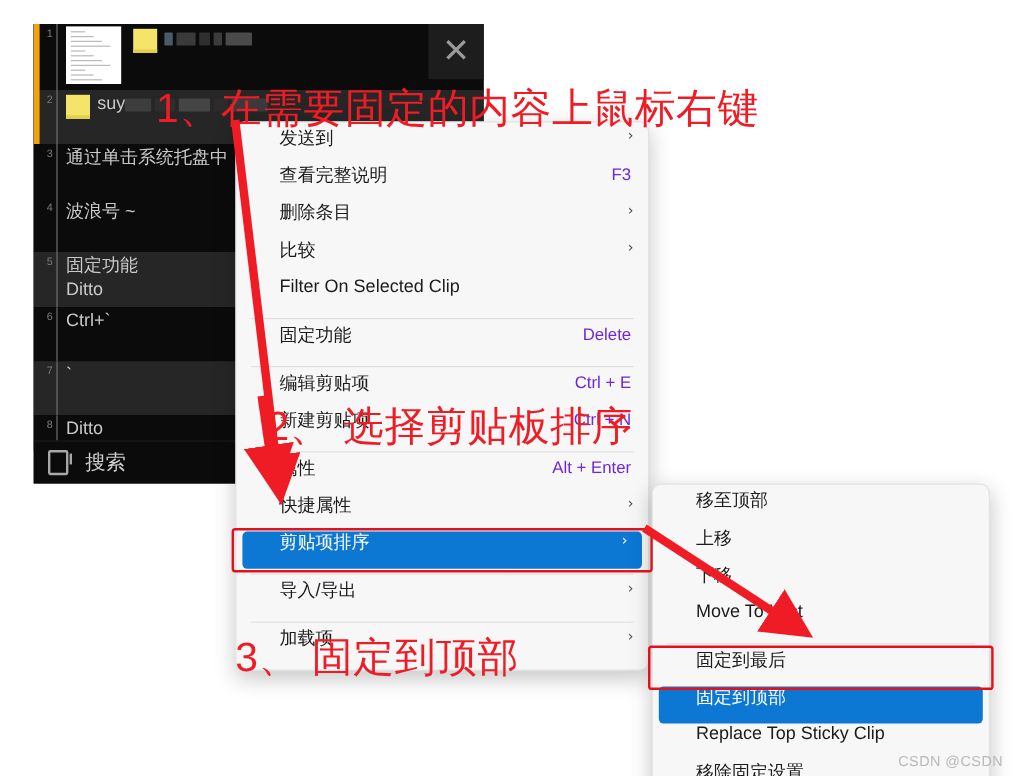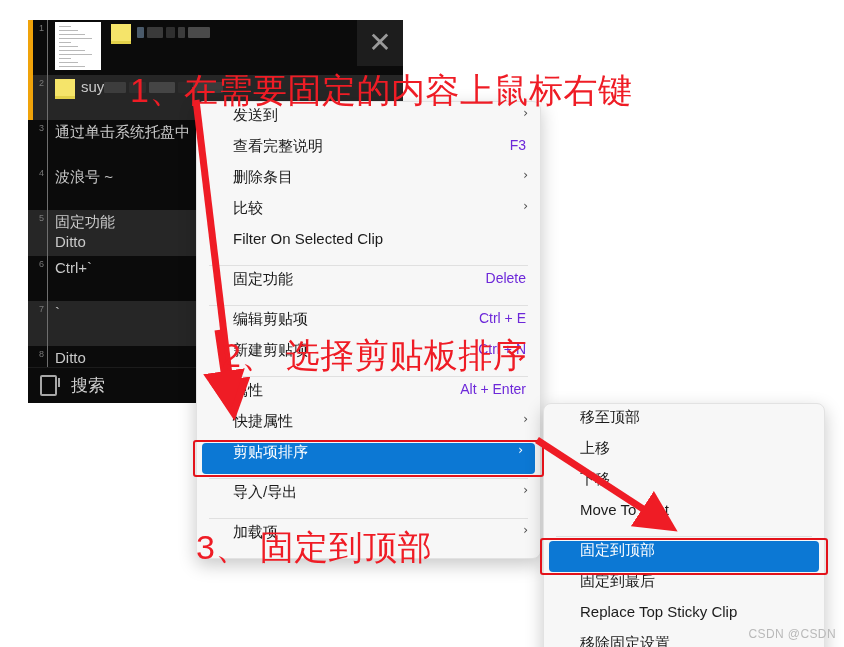--- a/index.html
+++ b/index.html
@@ -351,25 +351,25 @@
       <div class="mi">
         <span class="lbl">上移</span>
       </div>
       <div class="mi">
         <span class="lbl">下移</span>
       </div>
       <div class="mi">
         <span class="lbl">Move To Last</span>
       </div>
       <div class="sep"></div>
+      <div class="mi">
+        <span class="lbl">固定到最后</span>
+      </div>
       <div class="mi sel">
         <span class="lbl">固定到顶部</span>
-      </div>
-      <div class="mi">
-        <span class="lbl">固定到最后</span>
       </div>
       <div class="mi">
         <span class="lbl">Replace Top Sticky Clip</span>
       </div>
       <div class="mi">
         <span class="lbl">移除固定设置</span>
       </div>
     </div>
 
   <div class="redbox" id="redbox-main" style="left: 193px; top: 440px; width: 351px; height: 37px;"></div>

